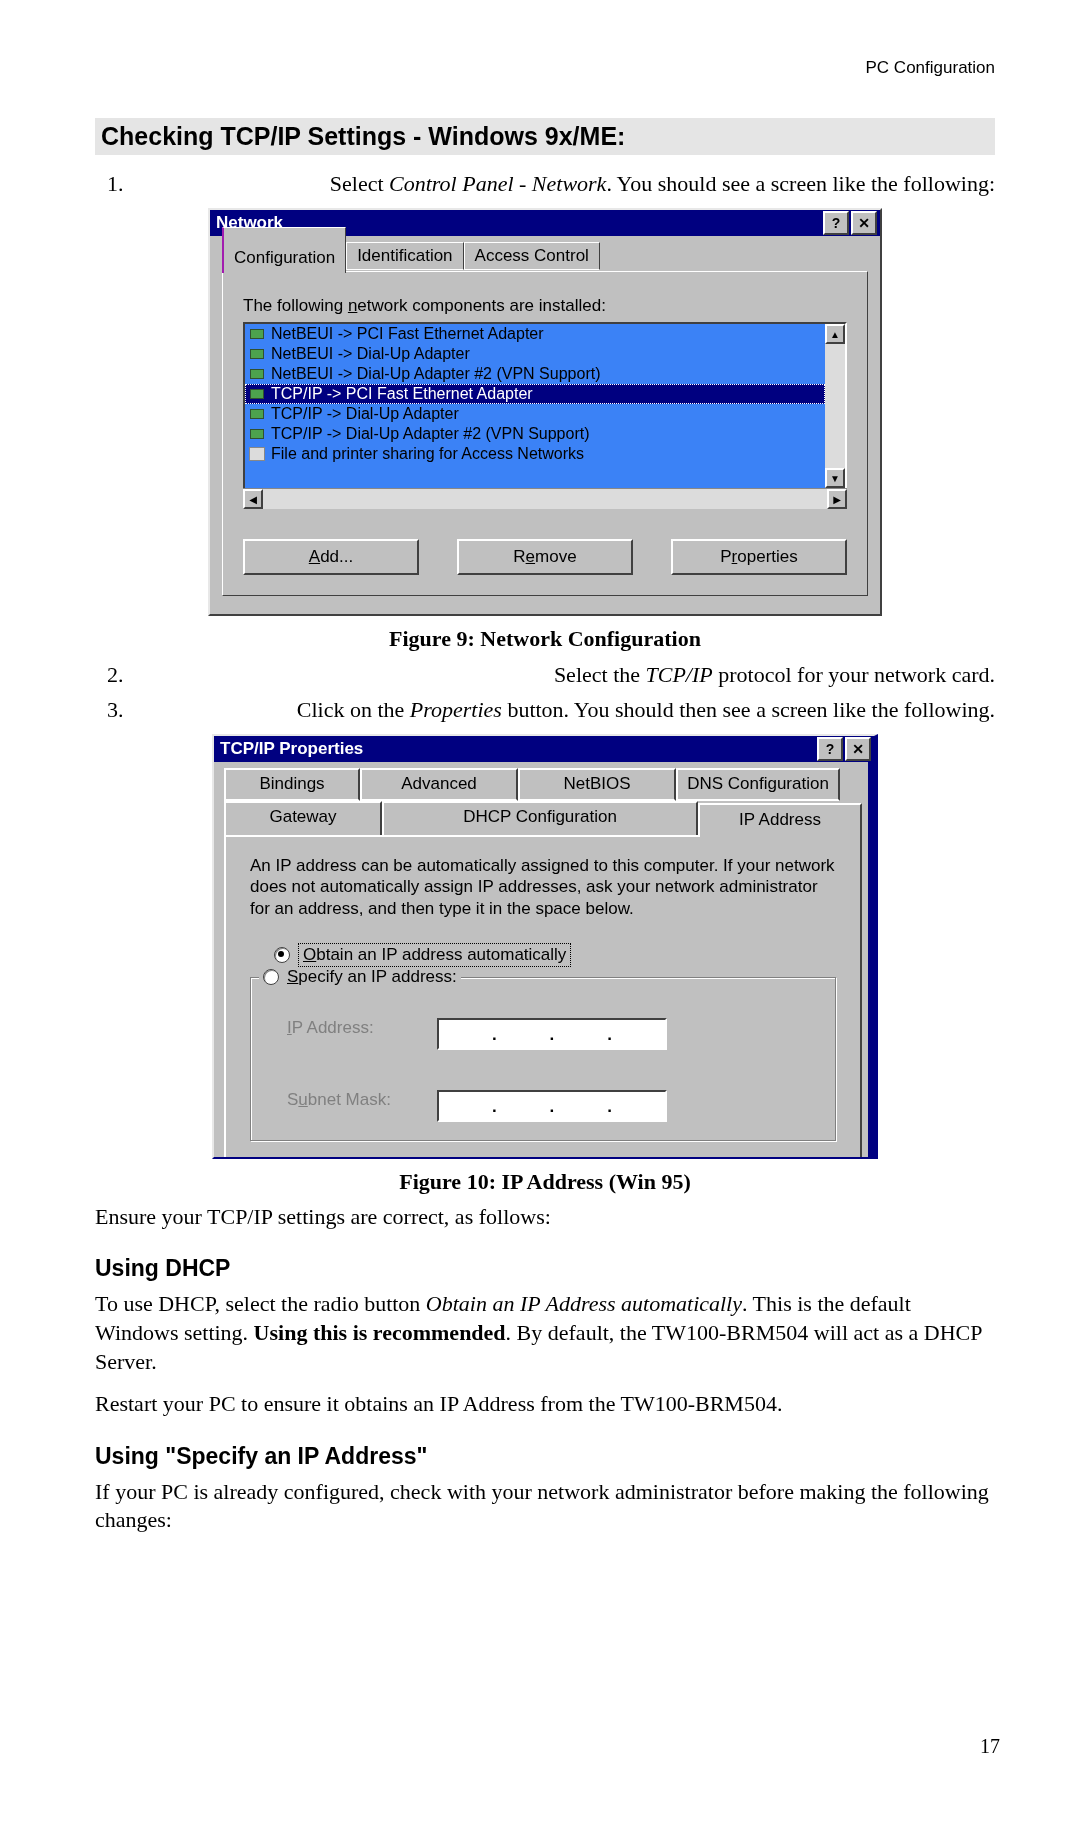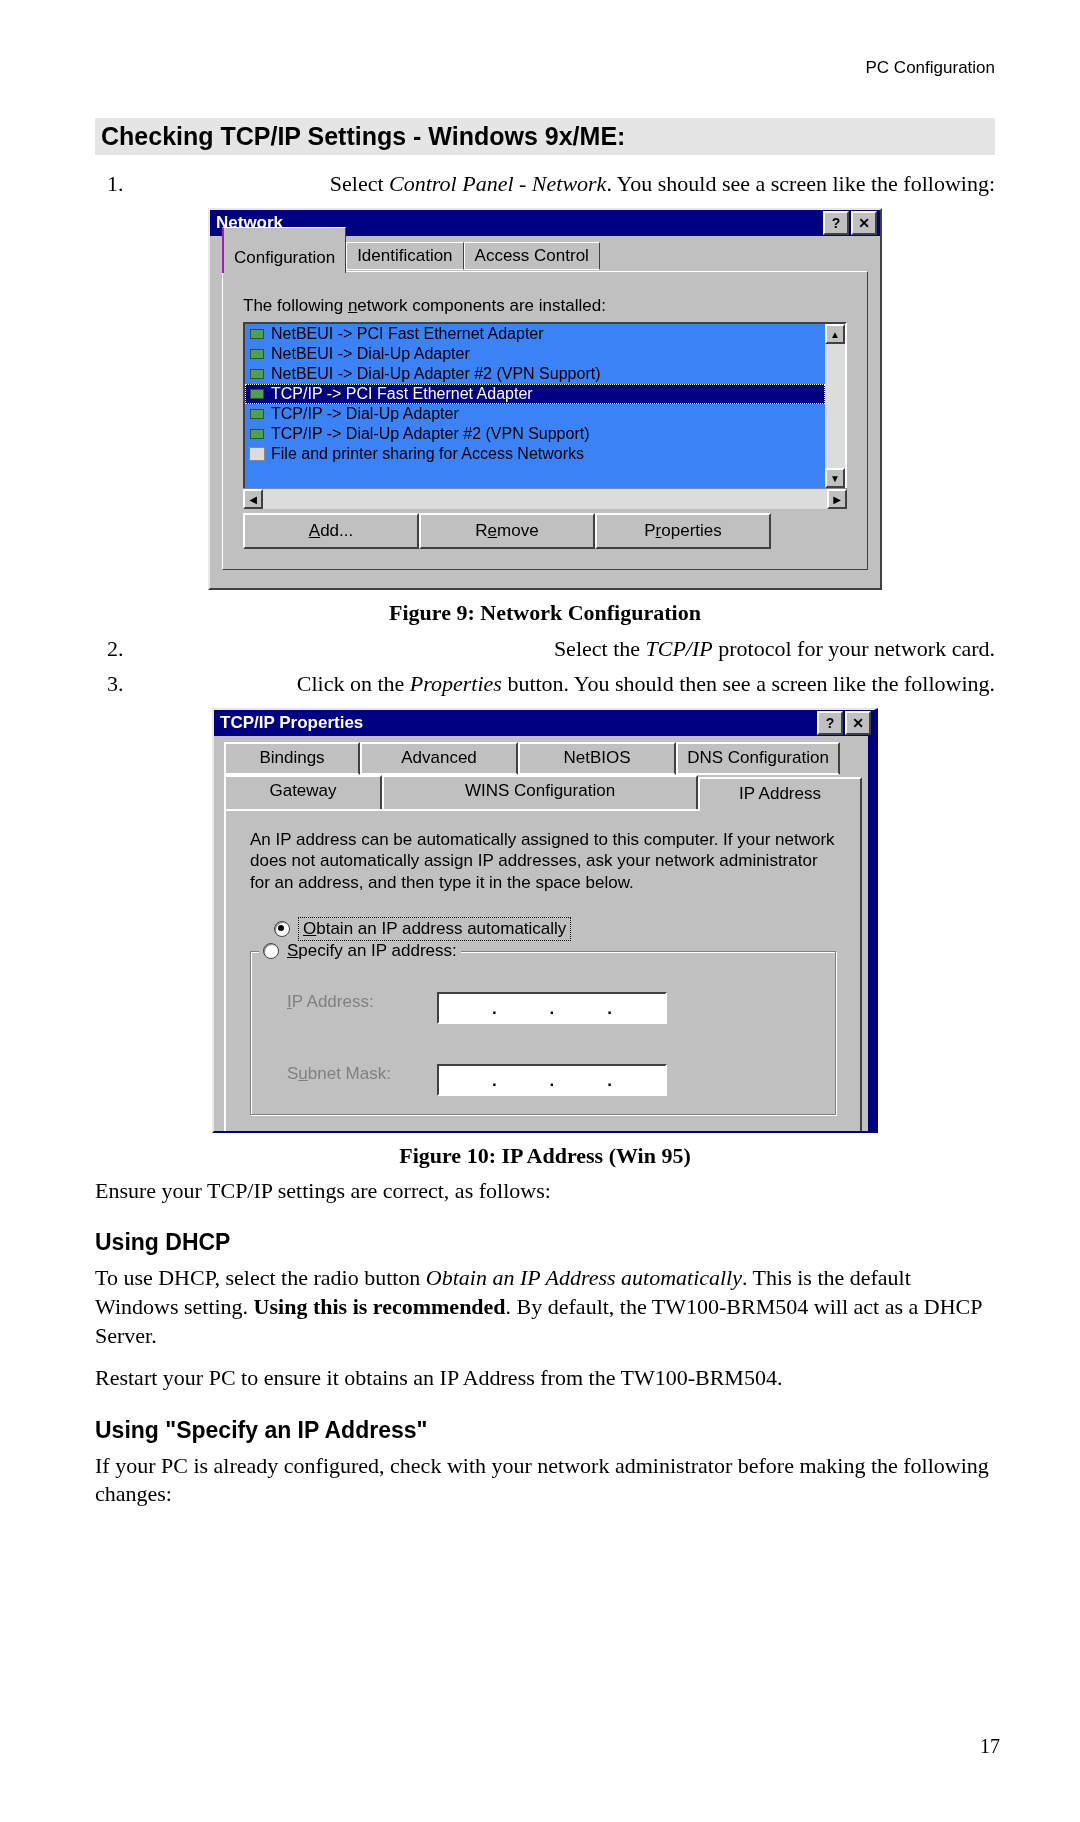--- a/index.html
+++ b/index.html
@@ -240,22 +240,22 @@
     display: flex;
     align-items: center;
     justify-content: center;
     font-size: 10px;
     color: #000;
   }
   .sb-track-v { flex: 1; }
   .sb-track-h { flex: 1; }
   .btn-row {
     display: flex;
-    justify-content: flex-start;
-    margin-top: 4px;
+    justify-content: space-between;
+    margin-top: 30px;
   }
   .w-btn {
     background: #c0c0c0;
     border-top: 2px solid #fff;
     border-left: 2px solid #fff;
     border-right: 2px solid #404040;
     border-bottom: 2px solid #404040;
     padding: 6px 0;
     text-align: center;
     font-size: 17px;
@@ -501,21 +501,21 @@
     <div class="dlg-body dlg2-border-right">
       <div class="tabrow2">
         <div class="tr-row">
           <div class="tabcell back-row" style="width:136px">Bindings</div>
           <div class="tabcell back-row" style="width:158px">Advanced</div>
           <div class="tabcell back-row" style="width:158px">NetBIOS</div>
           <div class="tabcell back-row" style="width:164px">DNS Configuration</div>
         </div>
         <div class="tr-row">
           <div class="tabcell" style="width:158px">Gateway</div>
-          <div class="tabcell" style="width:316px">WINS Configuration</div>
+          <div class="tabcell" style="width:316px">DHCP Configuration</div>
           <div class="tabcell active" style="width:164px">IP Address</div>
         </div>
       </div>
       <div class="tab-panel2">
         <div class="desc-text">An IP address can be automatically assigned to this computer.  If your network does not automatically assign IP addresses, ask your network administrator for an address, and then type it in the space below.</div>
 
         <div class="radio-row" style="margin-left:24px">
           <span class="radio-dot sel"></span>
           <span class="radio-label-focus"><span class="ul-letter">O</span>btain an IP address automatically</span>
         </div>

